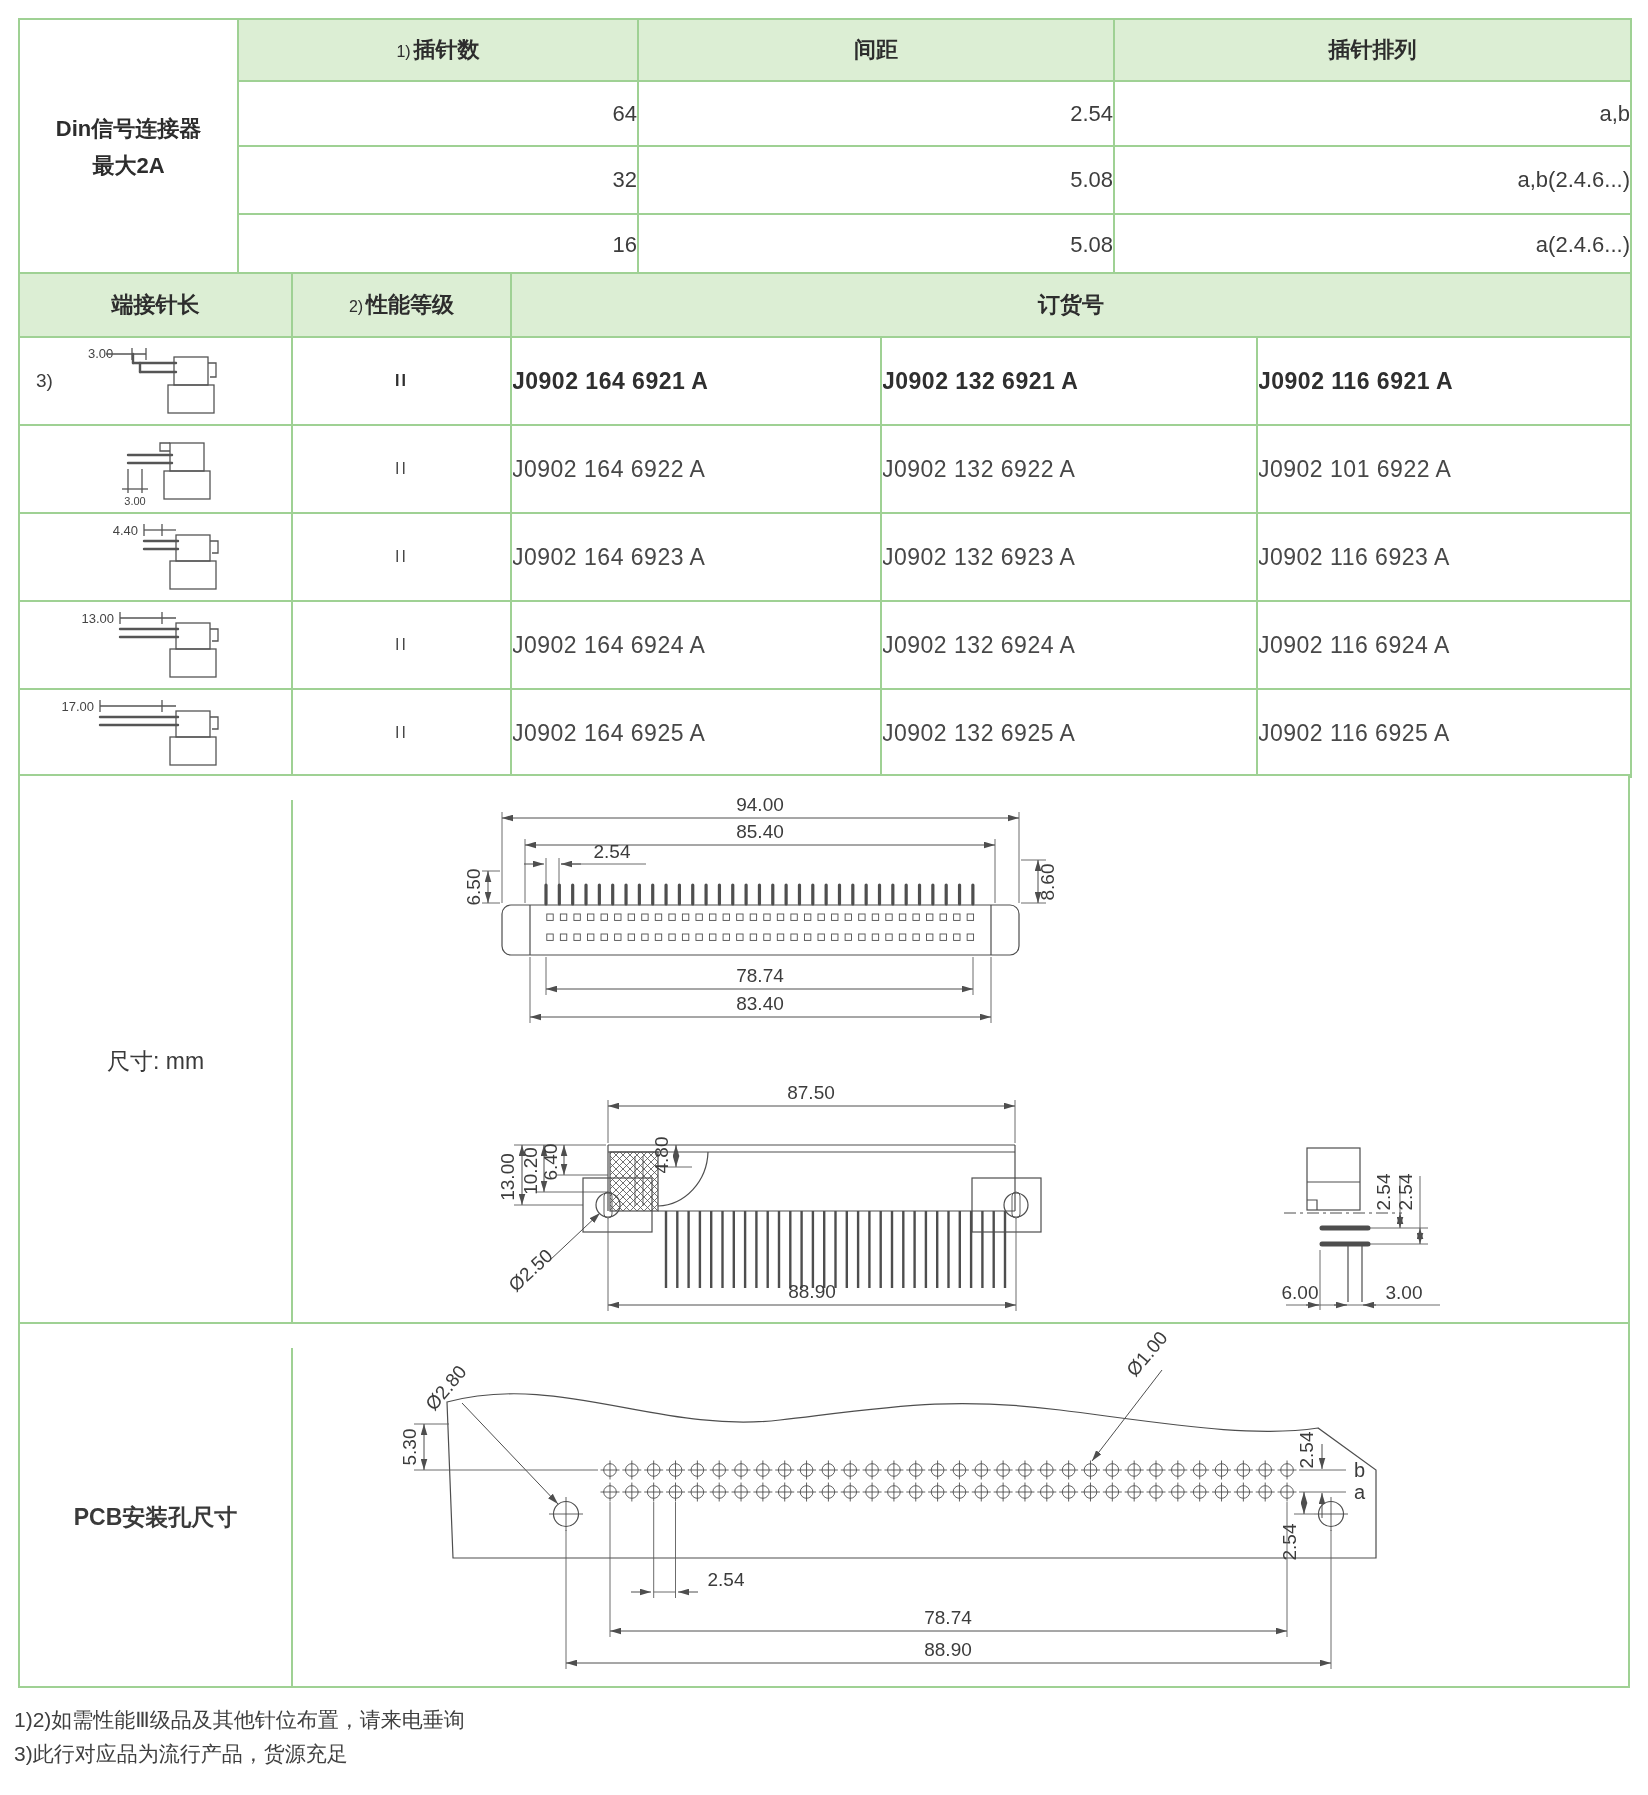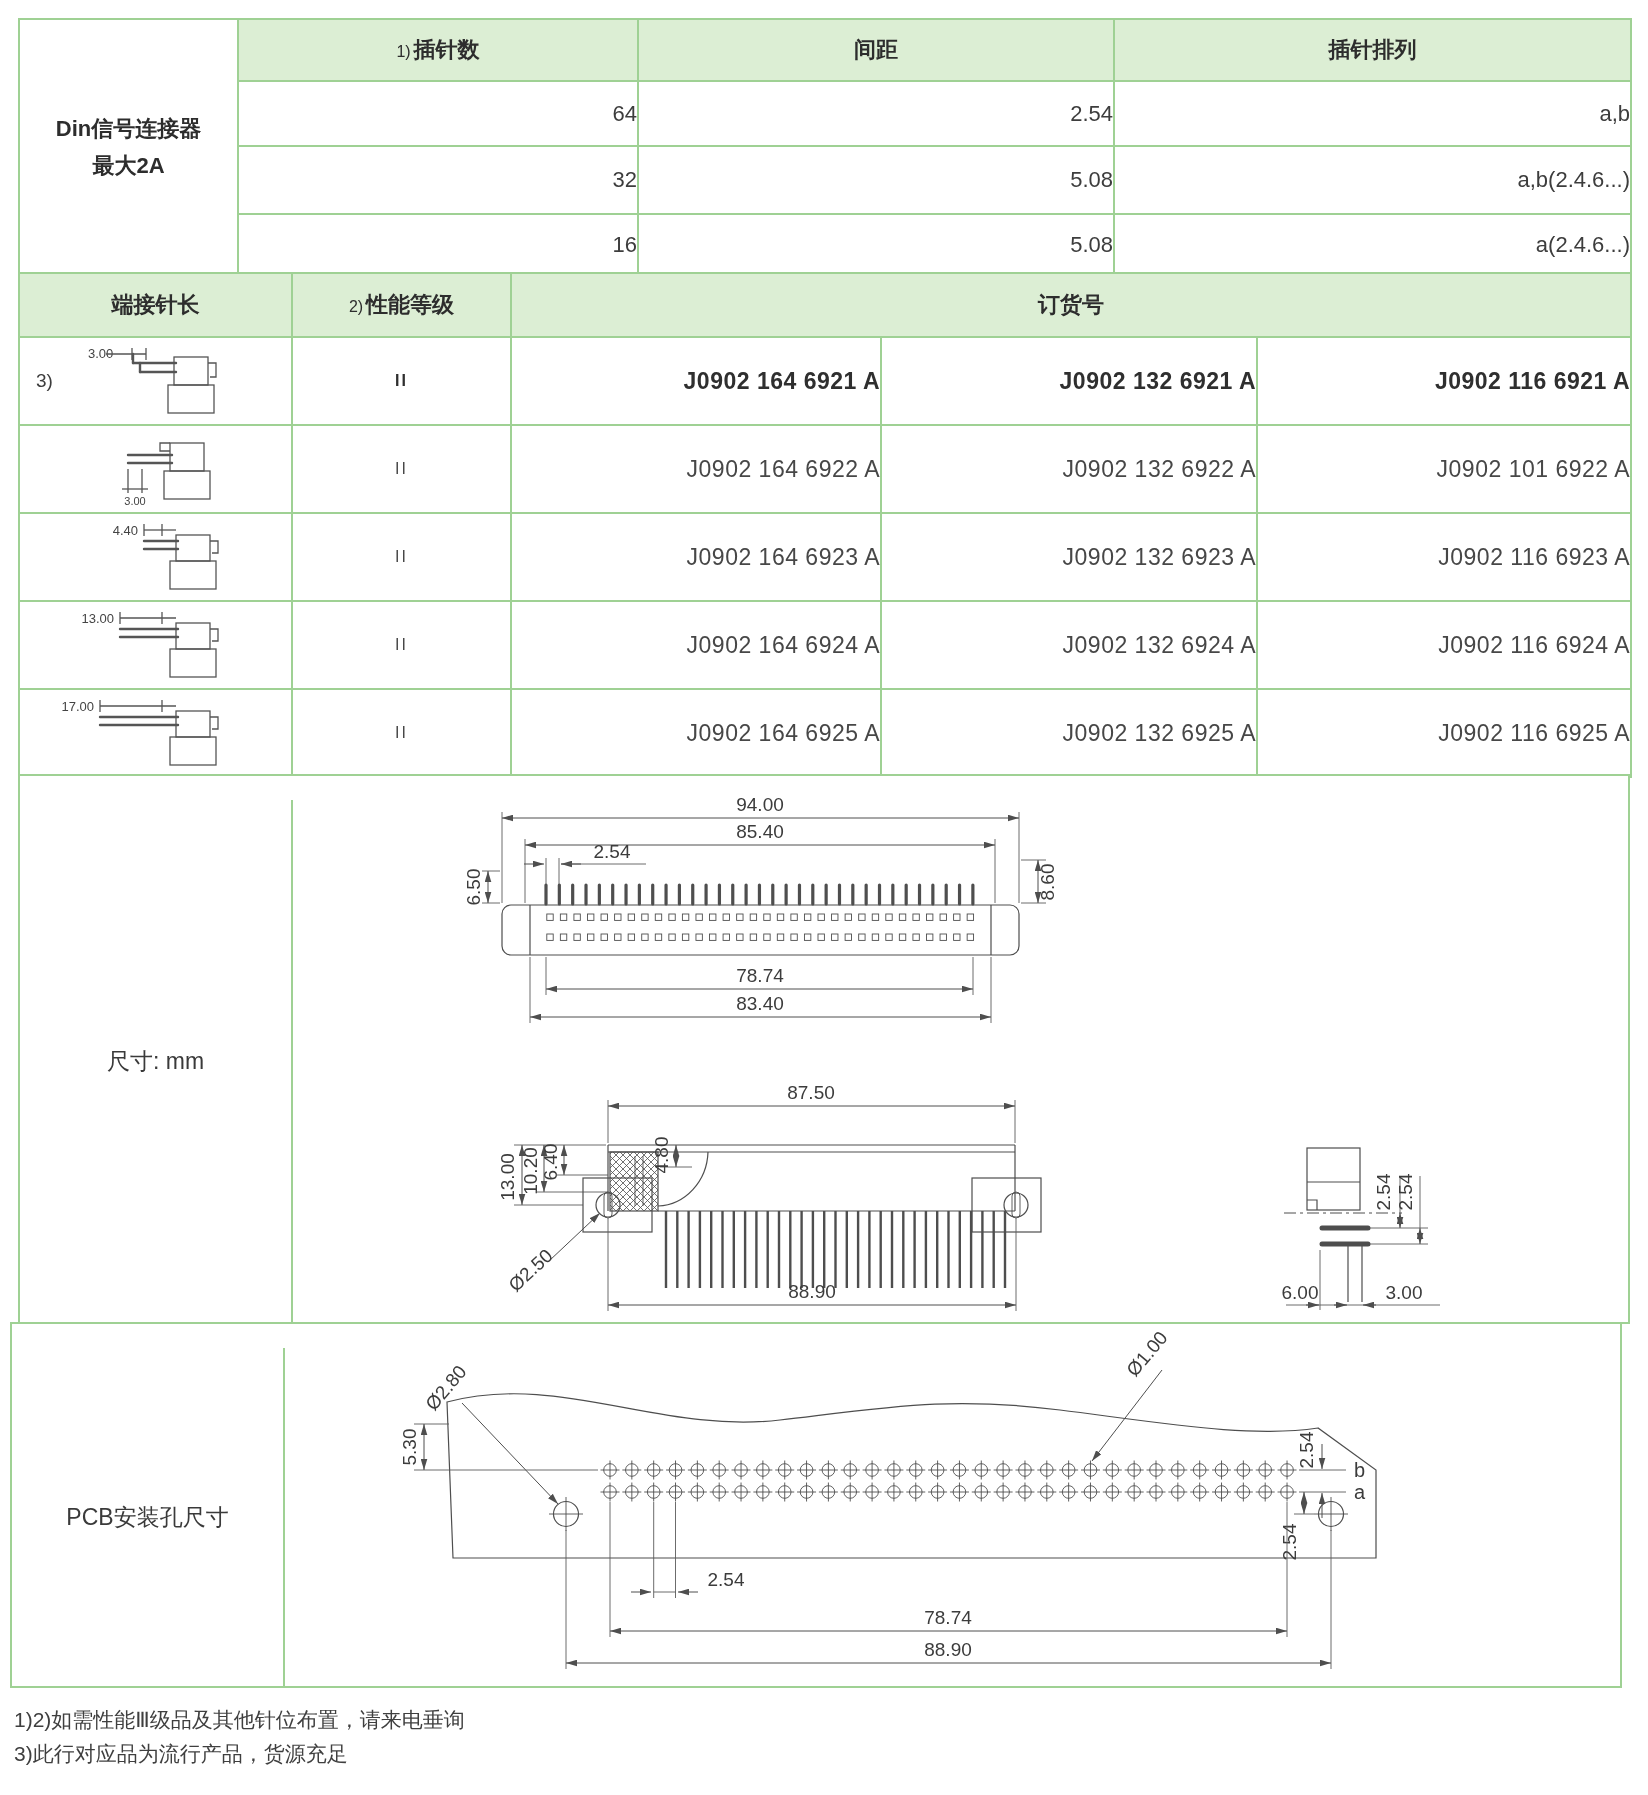--- a/index.html
+++ b/index.html
@@ -14,21 +14,21 @@
     -webkit-font-smoothing:antialiased;
   }
   .sheet{position:absolute;inset:0;}
   table.grid{border-collapse:collapse;position:absolute;table-layout:fixed;background:#fff;}
   table.grid td,table.grid th{border:2px solid var(--grid);padding:0;vertical-align:middle;overflow:hidden;}
   th.h{background:var(--hbg);font-weight:bold;font-size:22px;color:#2d2d2d;}
   .sup{font-size:16px;font-weight:normal;margin-right:3px;}
   td.v{text-align:right;font-size:22px;color:#3d3d3d;}
   td.prod{background:#fff;text-align:center;font-weight:bold;font-size:22px;line-height:1.7;color:#2d2d2d;}
   td.grade{text-align:center;font-size:16px;letter-spacing:2px;color:#474747;}
-  td.ord{text-align:right;font-size:23px;letter-spacing:0.5px;color:#474747;}
+  td.ord{text-align:left;font-size:23px;letter-spacing:0.5px;color:#474747;border-radius:23px;}
   tr.b1 td.grade, tr.b1 td.ord{font-weight:bold;color:#2f2f2f;}
   td.sk{position:relative;}
   td.sk svg{display:block;margin:0 auto;}
   .rownote{position:absolute;left:16px;top:32px;font-size:19px;color:#3d3d3d;}
   .section{position:absolute;border:2px solid var(--grid);display:flex;background:#fff;box-sizing:border-box;}
   .label-cell{width:273px;border-right:2px solid var(--grid);display:flex;align-items:center;justify-content:center;font-size:23px;color:#3a3a3a;box-sizing:border-box;margin-top:24px;}
   .draw-area{flex:1;position:relative;}
   .dsvg{position:absolute;}
   .notes{position:absolute;left:14px;font-size:21px;color:#3f3f3f;}
   
@@ -454,21 +454,21 @@
       <text class="dt" transform="rotate(-90 1412 1192)" x="1412" y="1192">2.54</text>
       <line class="ext" x1="1286" y1="1305" x2="1440" y2="1305"></line>
       <line class="dim" x1="1306" y1="1305" x2="1319" y2="1305" marker-end="url(#a1)"></line>
       <line class="dim" x1="1334" y1="1305" x2="1347" y2="1305" marker-end="url(#a1)"></line>
       <line class="dim" x1="1376" y1="1305" x2="1363" y2="1305" marker-end="url(#a1)"></line>
       <text class="dt" x="1300" y="1299">6.00</text>
       <text class="dt" x="1404" y="1299">3.00</text>
     </g>
   </svg>
 
-  <div class="section" style="left:10px;top:1322px;width:1612px;height:366px;">
+  <div class="section" style="left:18px;top:1322px;width:1612px;height:366px;font-weight:bold;">
     <div class="label-cell">PCB安装孔尺寸</div>
     <div class="draw-area"></div>
   </div>
 
   <svg class="dsvg" style="left:293px;top:1324px;" width="1335" height="362" viewBox="293 1324 1335 362">
     <defs>
       <marker id="a2" viewBox="0 0 10 6" refX="10" refY="3" markerWidth="11" markerHeight="7" orient="auto-start-reverse" markerUnits="userSpaceOnUse">
           <path d="M0,0L10,3L0,6Z" fill="#4e4e4e"></path>
         </marker>
     </defs>

